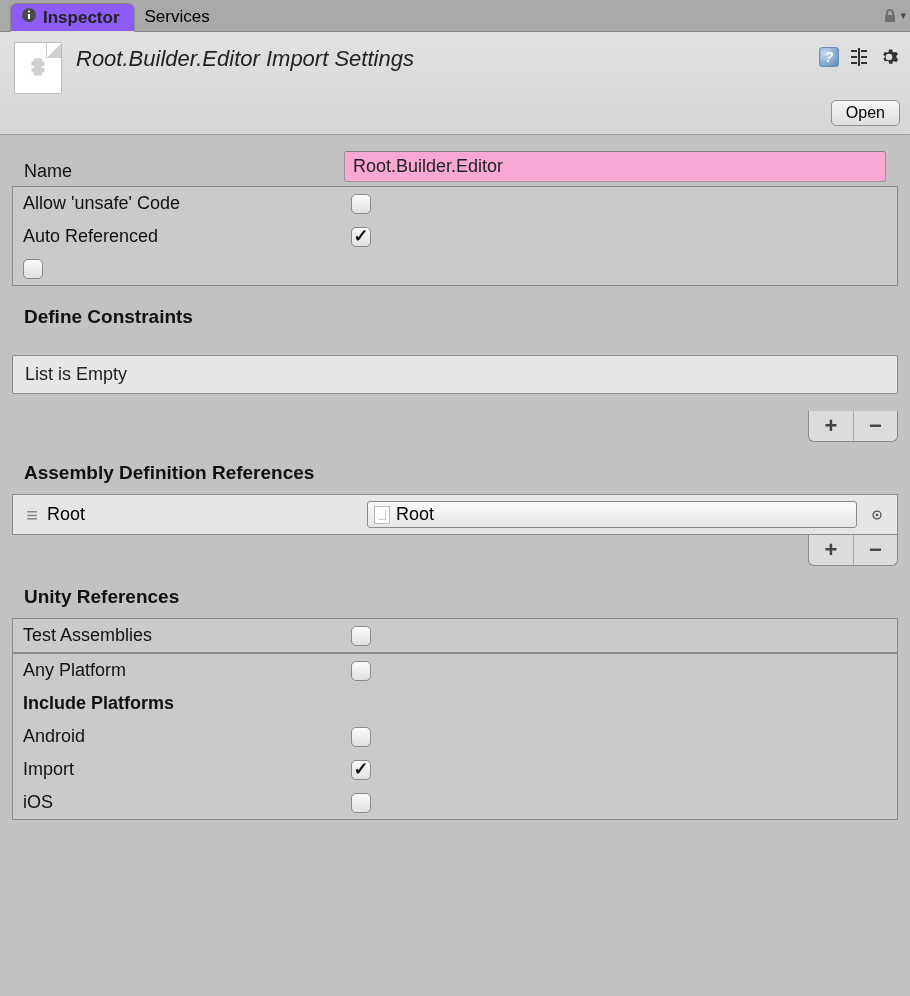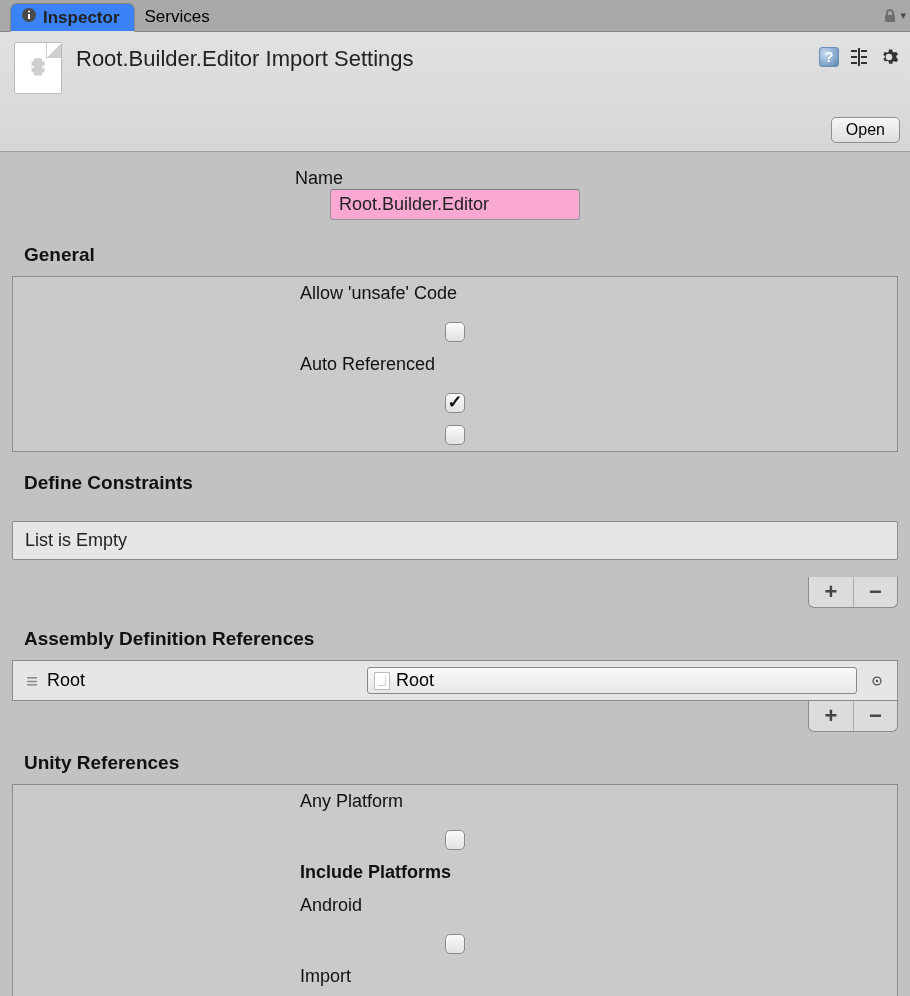--- a/index.html
+++ b/index.html
@@ -26,21 +26,21 @@
     display: flex; align-items: center; gap: 6px;
     padding: 4px 14px 4px 10px;
     height: 29px;
     font-size: 17px;
     color: #222;
     border-top-left-radius: 7px;
     border-top-right-radius: 7px;
     cursor: default;
   }
   .tab.active {
-    background: #3b82f6;
+    background: #8b5cf6;
     border: 1px solid #888;
     border-bottom: 1px solid #dcdcdc;
     position: relative;
     top: 1px;
     font-weight: 600;
   }
   .tab.inactive { color: #000000; }
   .tabbar-right {
     margin-left: auto;
     display: flex; align-items: center; gap: 2px;
@@ -49,21 +49,21 @@
   }
   .lock-icon { width: 16px; height: 16px; opacity: .68; }
   .dropdown-caret { font-size: 11px; color: #333; opacity:.8; }
 
   
   .header {
     background: linear-gradient(#e1e1e1, #d6d6d6);
     border-bottom: 1px solid #a0a0a0;
     padding: 10px 10px 8px 14px;
   }
-  .header-row1 { display: flex; align-items: flex-start; }
+  .header-row1 { display: flex; align-items: flex-start; font-style: italic; }
   .asset-icon {
     width: 48px; height: 52px;
     background: #fff;
     border: 1px solid #bbb;
     border-radius: 2px;
     display: flex; align-items: center; justify-content: center;
     margin-right: 14px;
     position: relative;
   }
   .asset-icon::before {
@@ -86,40 +86,39 @@
     width: 22px; height: 22px;
     display: flex; align-items: center; justify-content: center;
     color: #333;
   }
   .help-icon {
     width: 20px; height: 20px; border: 1.5px solid #6b8db5;
     background: radial-gradient(circle at 30% 30%, #c8dcf0, #7aa0c8 70%, #5a80a8);
     border-radius: 3px; color: #fff;
     text-align: center; line-height: 18px; font-weight: 700; font-size: 14px;
   }
-  .header-row2 { display:flex; justify-content:flex-end; margin-top:23px; }
+  .header-row2 { display:flex; justify-content:flex-end; margin-top:6px; }
   .btn {
     background: linear-gradient(#f6f6f6,#dedede);
     border: 1px solid #8f8f8f;
     border-radius: 5px;
     padding: 3px 14px;
     font-size: 16px;
     box-shadow: 0 1px 0 rgba(255,255,255,.5) inset;
     cursor: default;
   }
 
   
   .body {
     padding: 12px 10px 0 10px;
     background: #c2c2c2;
   }
   .field-row {
-    display: flex; align-items: center;
+    display: flex; align-items: flex-end;
     padding: 4px 14px;
-    flex-direction: column;
   }
   .field-label {
     width: 320px;
     font-size: 18px;
     color: #111;
   }
   .text-input {
     flex: 1;
     background: #f9a8d4;
     border: 1px solid #969696;
@@ -288,21 +287,20 @@
   </div>
 </div>
 
 <div class="body">
 
   <div class="field-row">
     <div class="field-label">Name</div>
     <input class="text-input" value="Root.Builder.Editor" style="">
   </div>
 
-  <div class="section-title">General</div>
   <div class="box">
     <div class="field-row">
       <div class="field-label">Allow 'unsafe' Code</div>
       <span class="checkbox"></span>
     </div>
     <div class="field-row">
       <div class="field-label">Auto Referenced</div>
       <span class="checkbox checked"></span>
     </div>
     <div class="field-row">
@@ -335,20 +333,26 @@
     </div>
   </div>
   <div class="list-footer">
       <div class="list-footer-inner">
     <div class="icon-btn">+</div>
     <div class="icon-btn">−</div>
   </div>
     </div>
 
   <div class="section-title">Unity References</div>
+  <div class="box">
+    <div class="field-row">
+      <div class="field-label">Test Assemblies</div>
+      <span class="checkbox"></span>
+    </div>
+  </div>
 
   <div class="box">
     <div class="field-row">
       <div class="field-label">Any Platform</div>
       <span class="checkbox"></span>
     </div>
     <div class="field-row">
       <div class="field-label" style="font-weight:700">Include Platforms</div>
     </div>
     <div class="field-row">

